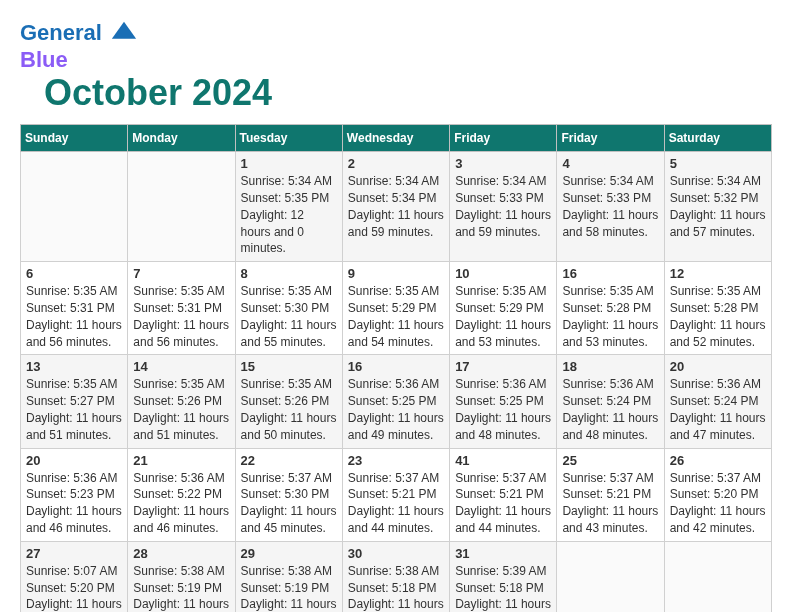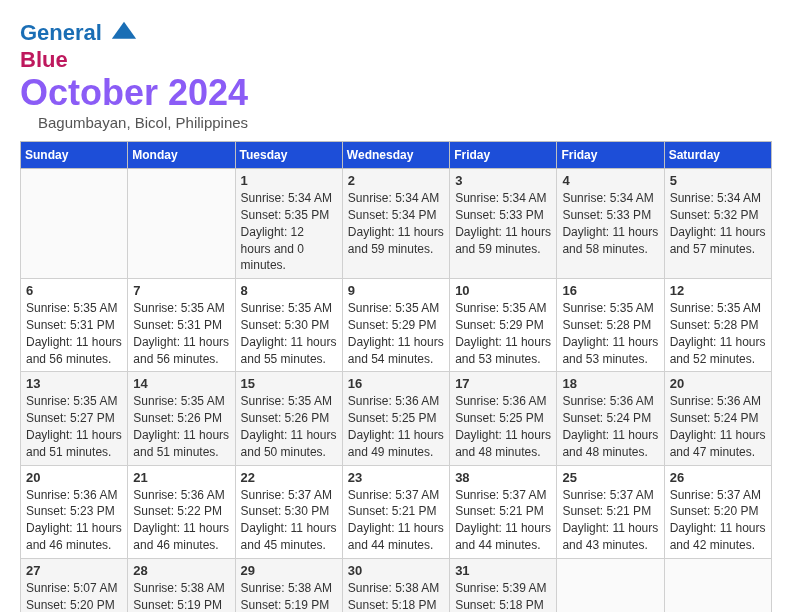--- a/index.html
+++ b/index.html
@@ -34,33 +34,34 @@
       width: 28px;
       height: 28px;
       margin-left: 2px;
     }
     .title-block {
       text-align: right;
     }
     .month-title {
       font-size: 36px;
       font-weight: bold;
-      color: #8b5cf6;
+      color: #0f766e;
+      margin-left: 24px;
     }
     .subtitle {
       font-size: 15px;
       color: #555;
     }
     table {
       width: 100%;
       border-collapse: collapse;
       font-size: 11px;
     }
     thead tr {
-      background-color: #1d4ed8;
+      background-color: #0f766e;
       color: #fff;
     }
     thead th {
       padding: 6px 4px;
       text-align: left;
       font-size: 12px;
       font-weight: bold;
       border: 1px solid #c0c0c0;
     }
     tbody tr {
@@ -97,27 +98,26 @@
 <body>
 
 <div class="header">
   <div class="logo">
     <div>
       <div class="logo-text">
         <span>General</span>
         <svg class="logo-icon" viewBox="0 0 30 30" style="display:inline-block;vertical-align:middle;">
           <polygon points="15,2 28,20 2,20" fill="#1a6eb5"></polygon>
         </svg>
-        <br><span style="color:#be185d;font-size:22px;font-weight:bold;">Blue</span>
+        <br><span style="color:#8b5cf6;font-size:22px;font-weight:bold;">Blue</span>
       </div>
     </div>
   </div>
   <div class="title-block">
     <div class="month-title">October 2024</div>
-    <div class="subtitle">Bagumbayan, Bicol, Philippines</div>
   </div>
 </div>
 
 <table>
   <thead>
     <tr>
     <th>Sunday</th>
         <th>Monday</th>
         <th>Tuesday</th>
         <th>Wednesday</th>
@@ -268,21 +268,21 @@
 Sunset: 5:30 PM
 Daylight: 11 hours and 45 minutes.</div>
         </td>
         <td>
           <span class="day-number">23</span>
           <div class="day-info">Sunrise: 5:37 AM
 Sunset: 5:21 PM
 Daylight: 11 hours and 44 minutes.</div>
         </td>
         <td>
-          <span class="day-number">38</span>
+          <span class="day-number">41</span>
           <div class="day-info">Sunrise: 5:37 AM
 Sunset: 5:21 PM
 Daylight: 11 hours and 44 minutes.</div>
         </td>
         <td>
           <span class="day-number">25</span>
           <div class="day-info">Sunrise: 5:37 AM
 Sunset: 5:21 PM
 Daylight: 11 hours and 43 minutes.</div>
         </td>

